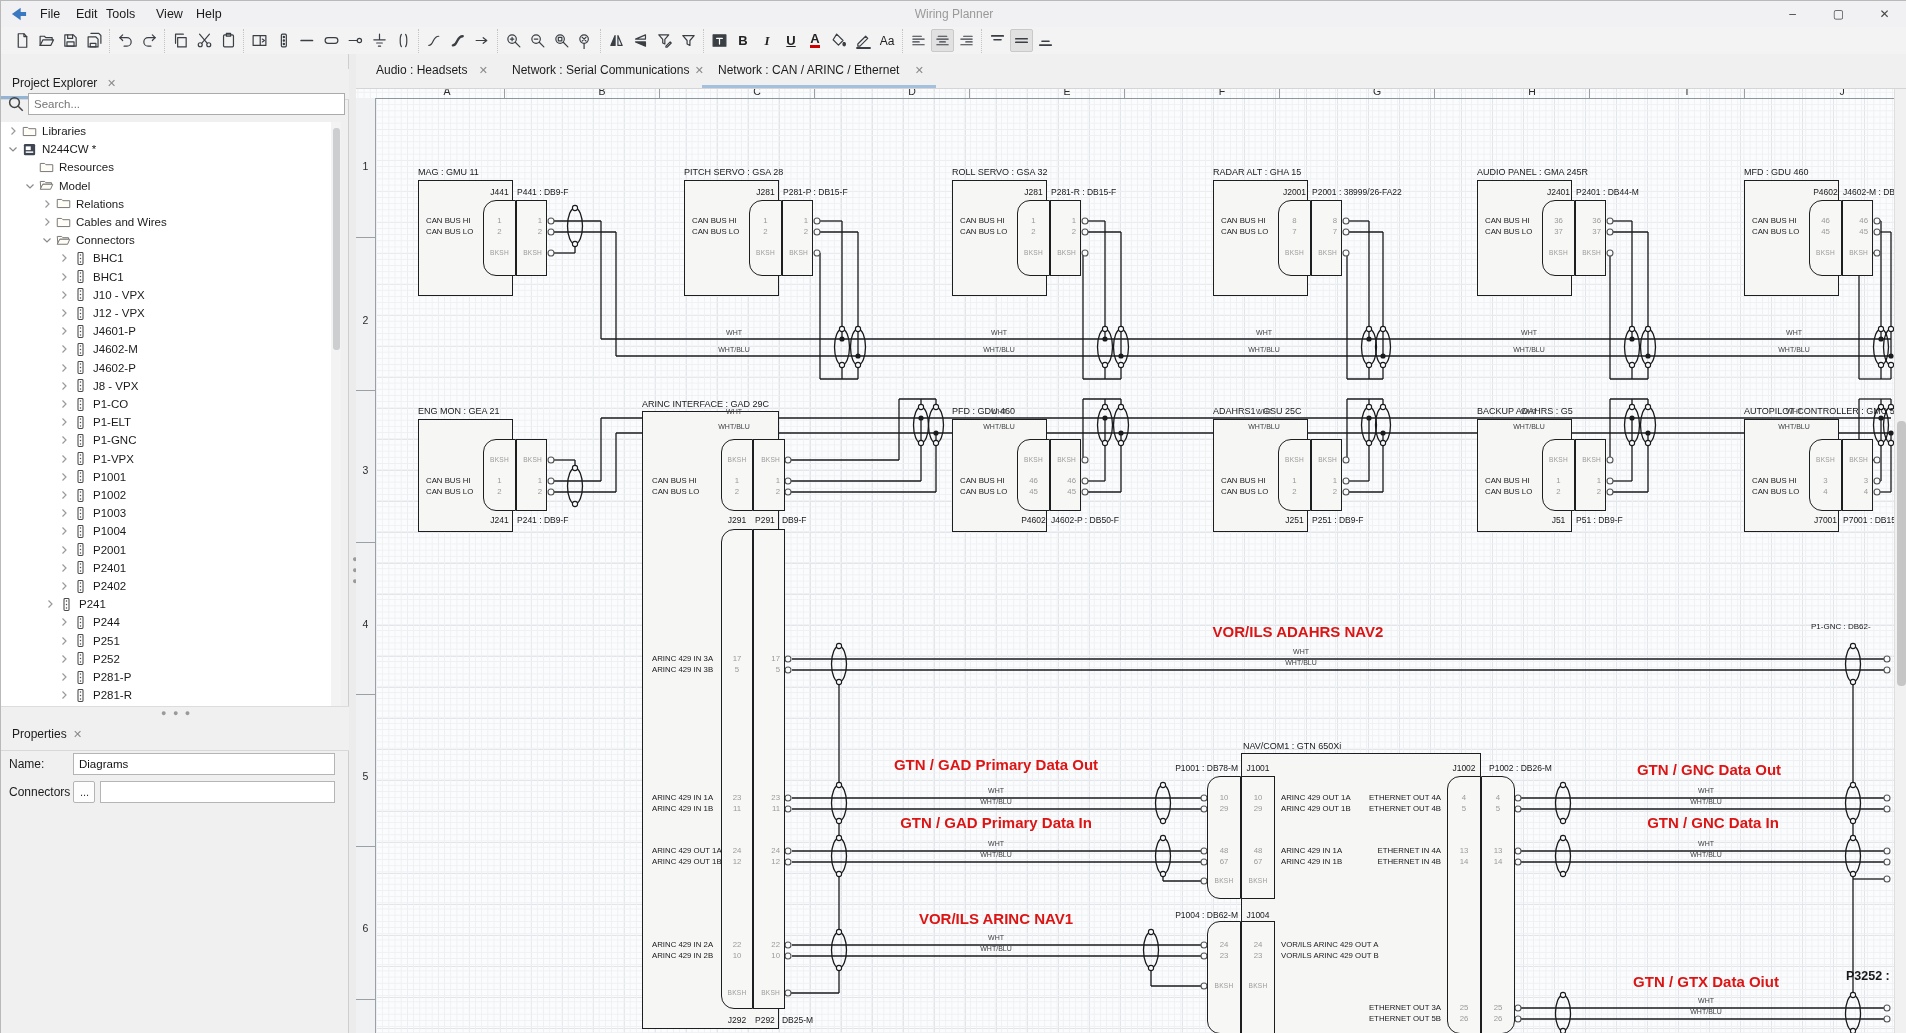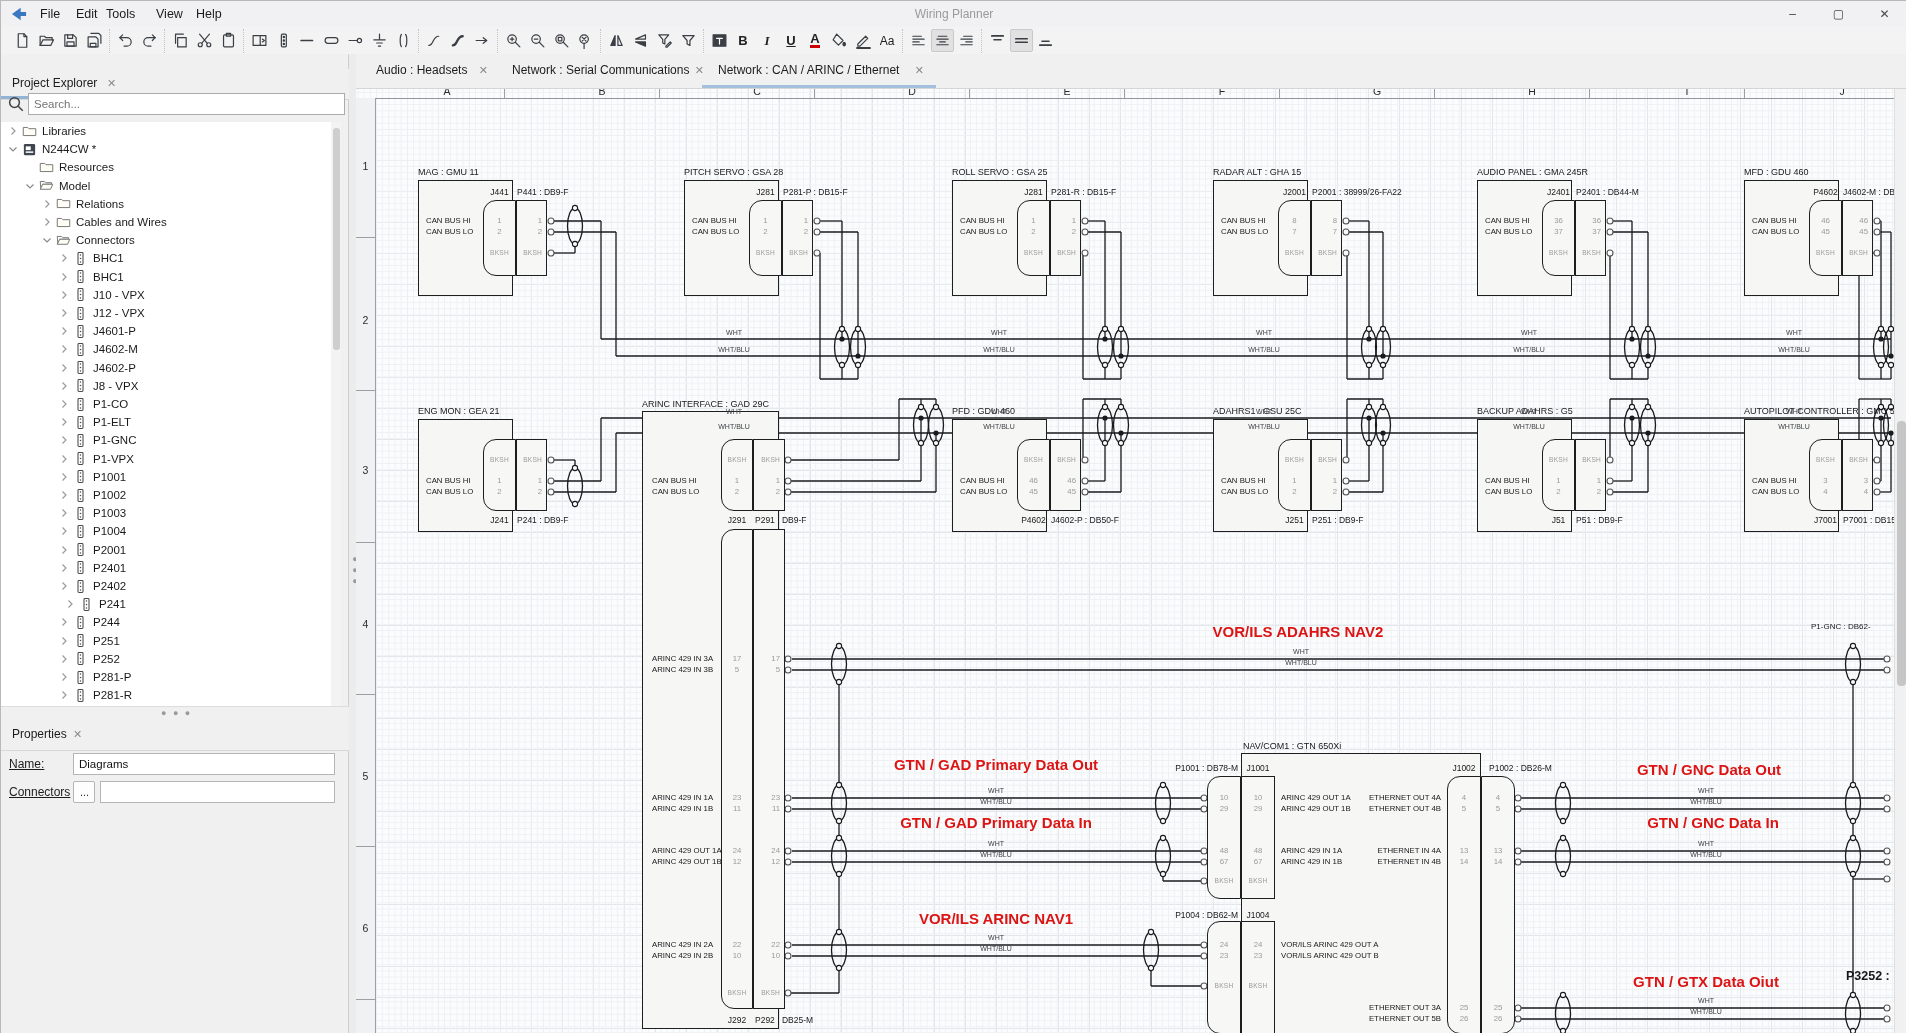--- a/index.html
+++ b/index.html
@@ -36,21 +36,21 @@
   #tree{position:absolute;left:0;top:68px;width:330px;height:584px;background:#fff;overflow:hidden;}
   .tree-row{position:absolute;left:0;width:330px;height:18.2px;display:flex;align-items:center;}
   .tree-exp{width:12px;height:12px;flex:none;margin-right:3px;}
   .tree-ico{width:15px;height:15px;flex:none;margin-right:5px;}
   .tree-label{font-size:11.5px;color:#1a1a1a;white-space:nowrap;}
   #tree-scroll{position:absolute;left:330px;top:68px;width:10px;height:584px;background:#f3f3f3;}
   #tree-thumb{position:absolute;left:1.5px;top:6px;width:7px;height:222px;background:#cdced0;border-radius:3px;}
   #h-splitter{position:absolute;left:0;top:652px;width:348px;height:14px;background:#f0f0f0;border-top:1px solid #dcdcdc;}
   .split-dots{position:absolute;color:#9a9a9a;font-size:9px;letter-spacing:2px;}
   #props-tabrow{top:666px;}
-  .prop-label{position:absolute;font-size:12px;color:#1c1c1c;text-decoration:underline;}
+  .prop-label{position:absolute;font-size:12px;color:#1c1c1c;}
   .prop-input{position:absolute;height:20px;border:1px solid #b5b5b5;background:#fff;font-size:11.5px;padding:0 5px;color:#111;font-family:"Liberation Sans",sans-serif;box-sizing:content-box;}
   #desc-btn{position:absolute;left:72px;top:727px;width:22px;height:22px;border:1px solid #b5b5b5;background:#fdfdfd;font-size:11px;line-height:18px;text-align:center;color:#333;border-radius:2px;}
 
   
   #v-splitter{position:absolute;left:348px;top:53px;width:7px;height:980px;background:#ececec;}
 
   
   #doc-tabs{position:absolute;left:355px;top:53px;width:1551px;height:35px;background:#f0f0f0;border-bottom:1px solid #d5d5d5;box-sizing:border-box;}
   .dtab{position:absolute;top:0;height:34px;}
   .dtab-label{position:absolute;left:10px;top:9px;font-size:12px;color:#1c1c1c;white-space:nowrap;}
@@ -656,21 +656,21 @@
             <path d="M9 5l7 7-7 7" stroke="#9a9a9a" fill="none" stroke-width="2.4"></path>
           </svg>
           <svg class="tree-ico" viewBox="0 0 24 24">
             <rect x="8" y="2.5" width="8" height="19" rx="1.5" fill="#fff" stroke="#4a4a4a" stroke-width="1.7"></rect>
             <circle cx="12" cy="6.5" r="1.2" fill="#4a4a4a"></circle>
             <circle cx="12" cy="12" r="1.2" fill="#4a4a4a"></circle>
             <circle cx="12" cy="17.5" r="1.2" fill="#4a4a4a"></circle>
           </svg>
           <span class="tree-label">P2402</span>
         </div>
-        <div class="tree-row" style="top: 473.2px; padding-left: 63px;">
+        <div class="tree-row" style="top: 473.2px; padding-left: 43px;">
           <svg class="tree-exp" viewBox="0 0 24 24">
             <path d="M9 5l7 7-7 7" stroke="#9a9a9a" fill="none" stroke-width="2.4"></path>
           </svg>
           <svg class="tree-ico" viewBox="0 0 24 24">
             <rect x="8" y="2.5" width="8" height="19" rx="1.5" fill="#fff" stroke="#4a4a4a" stroke-width="1.7"></rect>
             <circle cx="12" cy="6.5" r="1.2" fill="#4a4a4a"></circle>
             <circle cx="12" cy="12" r="1.2" fill="#4a4a4a"></circle>
             <circle cx="12" cy="17.5" r="1.2" fill="#4a4a4a"></circle>
           </svg>
           <span class="tree-label">P241</span>
@@ -1184,21 +1184,21 @@
       <div class="conn-label" style="top: 98px; left: 427px;">P281-P : DB15-F</div>
       <div class="pin-name" style="top: 127px; left: 336px;">CAN BUS HI</div>
       <div class="pin-num" style="left: 393px; top: 127px; width: 33px; text-align: center;">1</div>
       <div class="pin-num" style="left: 426px; top: 127px; width: 26px; text-align: right;">1</div>
       <div class="pin-name" style="top: 138px; left: 336px;">CAN BUS LO</div>
       <div class="pin-num" style="left: 393px; top: 138px; width: 33px; text-align: center;">2</div>
       <div class="pin-num" style="left: 426px; top: 138px; width: 26px; text-align: right;">2</div>
       <div class="pin-num bk" style="left: 393px; top: 159px; width: 33px; text-align: center;">BKSH</div>
       <div class="pin-num bk" style="left: 426px; top: 159px; width: 26px; text-align: right;">BKSH</div>
       <div class="dev-box" style="left: 596px; top: 91px; width: 95px; height: 116px;"></div>
-      <div class="dev-title" style="left: 596px; top: 78px;">ROLL SERVO : GSA 25</div>
+      <div class="dev-title" style="left: 596px; top: 78px;">ROLL SERVO : GSA 32</div>
       <div class="conn-inner" style="left: 661px; top: 111px; width: 33px; height: 76px;"></div>
       <div class="conn-outer" style="left: 694px; top: 111px; width: 31px; height: 76px;"></div>
       <div class="conn-label" style="left: 657px; top: 98px; width: 41px; text-align: center;">J281</div>
       <div class="conn-label" style="top: 98px; left: 695px;">P281-R : DB15-F</div>
       <div class="pin-name" style="top: 127px; left: 604px;">CAN BUS HI</div>
       <div class="pin-num" style="left: 661px; top: 127px; width: 33px; text-align: center;">1</div>
       <div class="pin-num" style="left: 694px; top: 127px; width: 26px; text-align: right;">1</div>
       <div class="pin-name" style="top: 138px; left: 604px;">CAN BUS LO</div>
       <div class="pin-num" style="left: 661px; top: 138px; width: 33px; text-align: center;">2</div>
       <div class="pin-num" style="left: 694px; top: 138px; width: 26px; text-align: right;">2</div>

